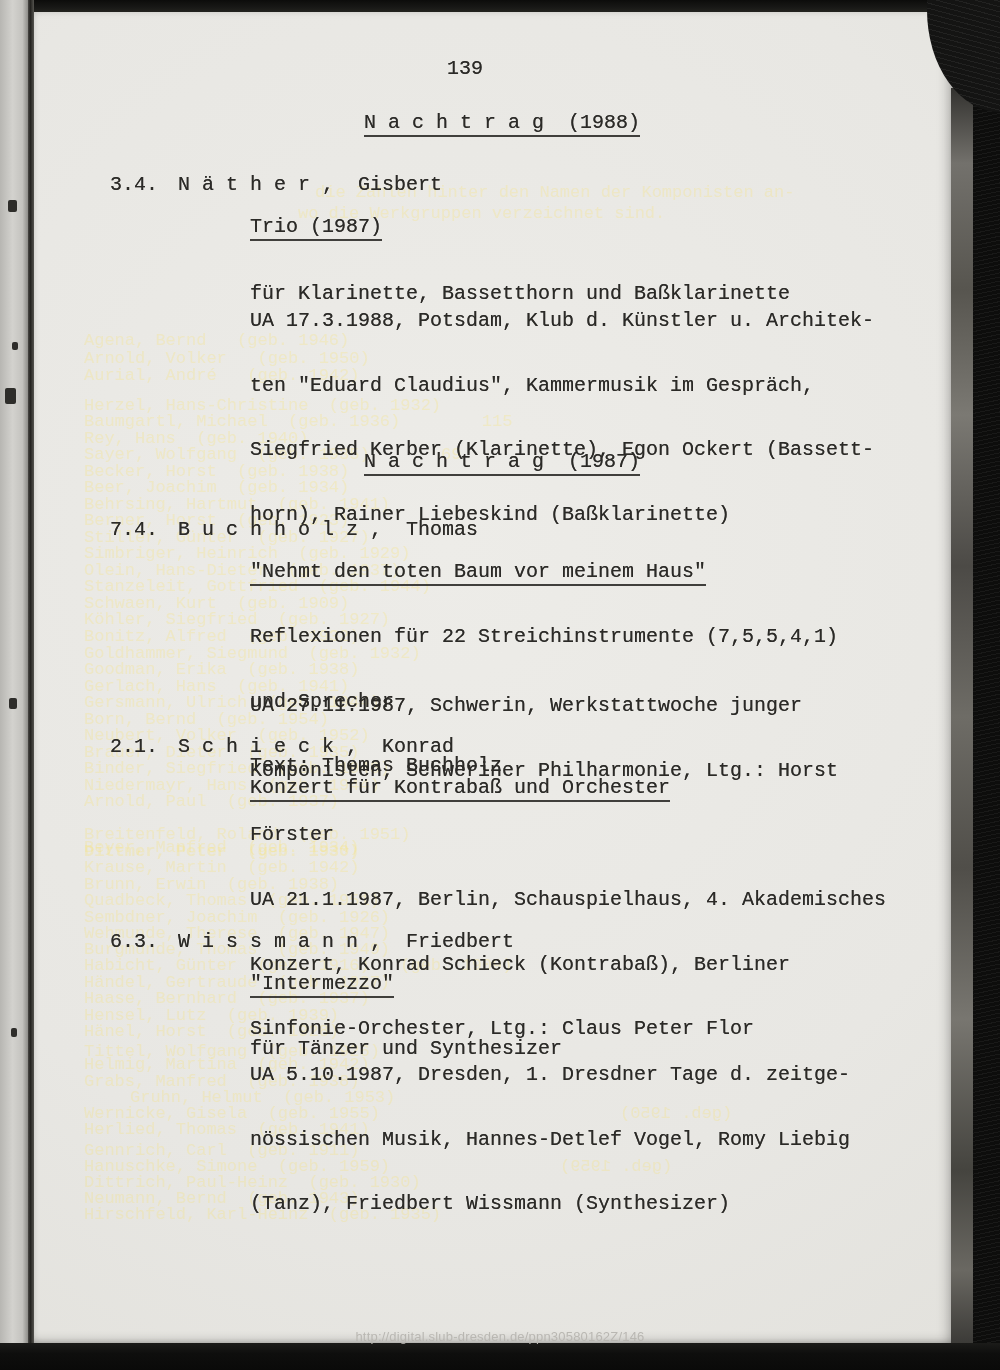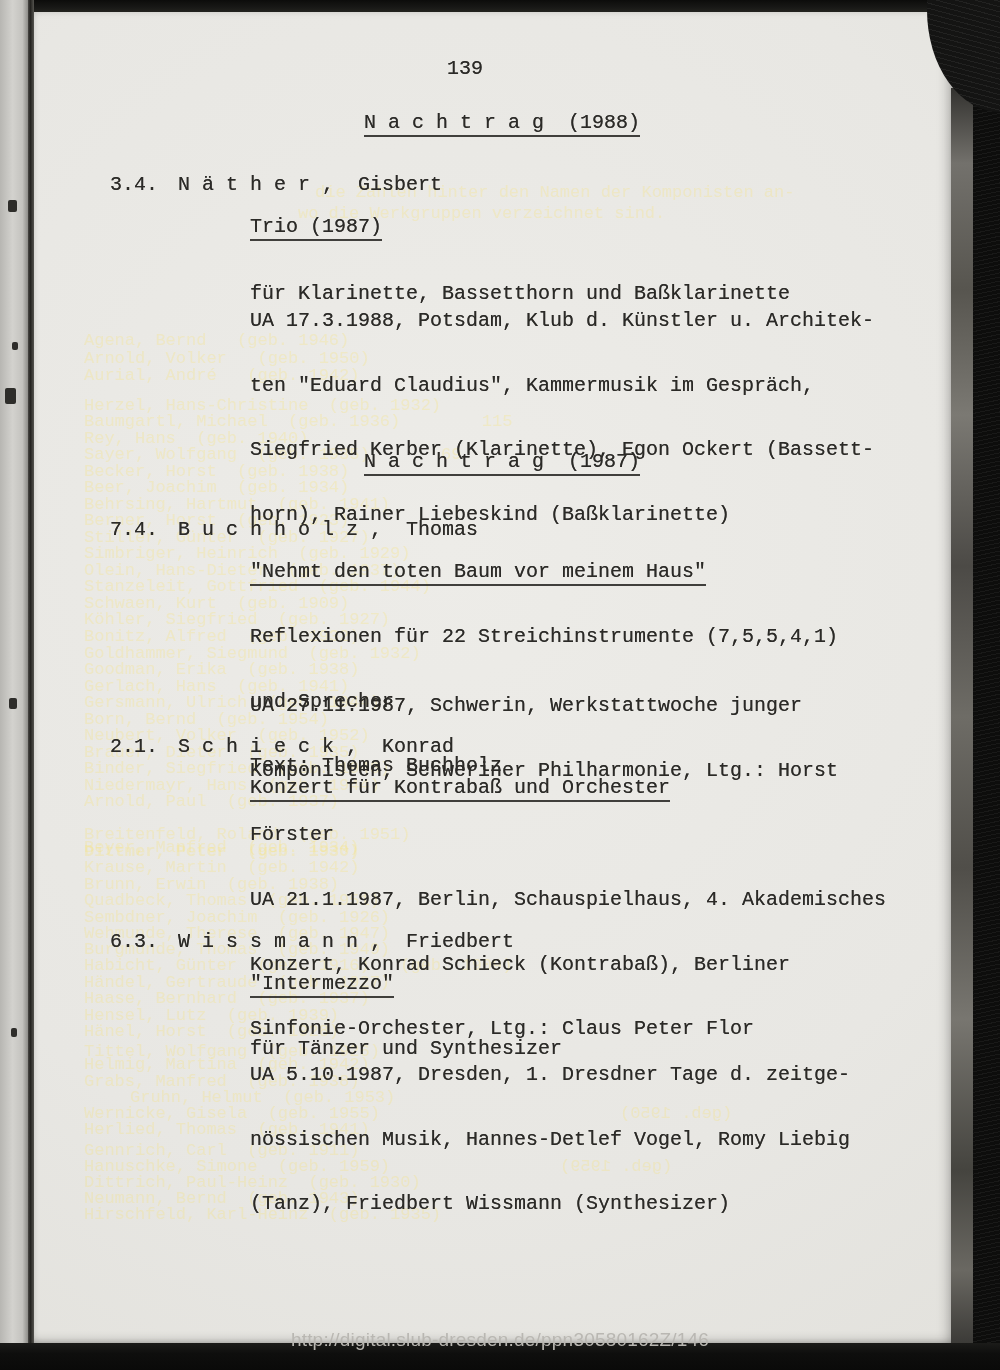--- a/index.html
+++ b/index.html
@@ -15,21 +15,21 @@
   .edge-top{position:absolute;left:0;top:0;width:100%;height:12px;z-index:4;background:linear-gradient(180deg,#0c0c0b,#1a1a18 70%,#23231f);}
   .edge-left{position:absolute;left:0;top:0;width:28px;height:1356px;z-index:4;background:linear-gradient(90deg,#b7b6b2,#d3d2ce 45%,#c4c3bf 80%,#8e8d89);}
   .gutter{position:absolute;left:28px;top:0;width:6px;height:1348px;z-index:4;background:linear-gradient(90deg,#4a4946,#23221f 40%,#55544f);}
   .edge-right-black{position:absolute;left:973px;top:0;width:27px;height:100%;z-index:4;background:#0d0d0c;
         background-image:repeating-linear-gradient(168deg, rgba(255,255,255,.05) 0 1px, transparent 1px 4px);}
   .edge-right-gray{position:absolute;left:951px;top:88px;width:24px;height:1258px;z-index:4;
         background:linear-gradient(180deg,#33322f,#73716c 6%,#57554f 16%,#7b7973 26%,#4c4a46 38%,#6e6c66 50%,#504e49 62%,#787670 74%,#45443f 86%,#6a6862 94%,#3a3936);}
   .corner-tr{position:absolute;left:927px;top:0;width:73px;height:112px;z-index:5;background:#141413;border-bottom-left-radius:75px 105px;
         background-image:repeating-linear-gradient(15deg, rgba(255,255,255,.06) 0 1px, transparent 1px 5px);}
   .edge-bottom{position:absolute;left:0;top:1343px;width:100%;height:27px;z-index:5;background:linear-gradient(180deg,#1b1b19,#0e0e0d 40%,#0a0a09);}
-  .watermark{position:absolute;left:0;top:1329px;width:100%;z-index:6;text-align:center;font-family:"Liberation Sans",sans-serif;font-size:19px;color:#b9b7b2;letter-spacing:.2px;}
+  .watermark{position:absolute;left:0;top:1329px;width:100%;z-index:6;text-align:center;font-family:"Liberation Sans",sans-serif;font-size:13px;color:#b9b7b2;letter-spacing:.2px;}
   .speck{position:absolute;z-index:5;background:#2e2d2a;border-radius:2px;}
 </style>
 </head>
 <body>
 
 <div class="root">
 
   <div class="page"></div>
 
   <div class="ghost-layer">

